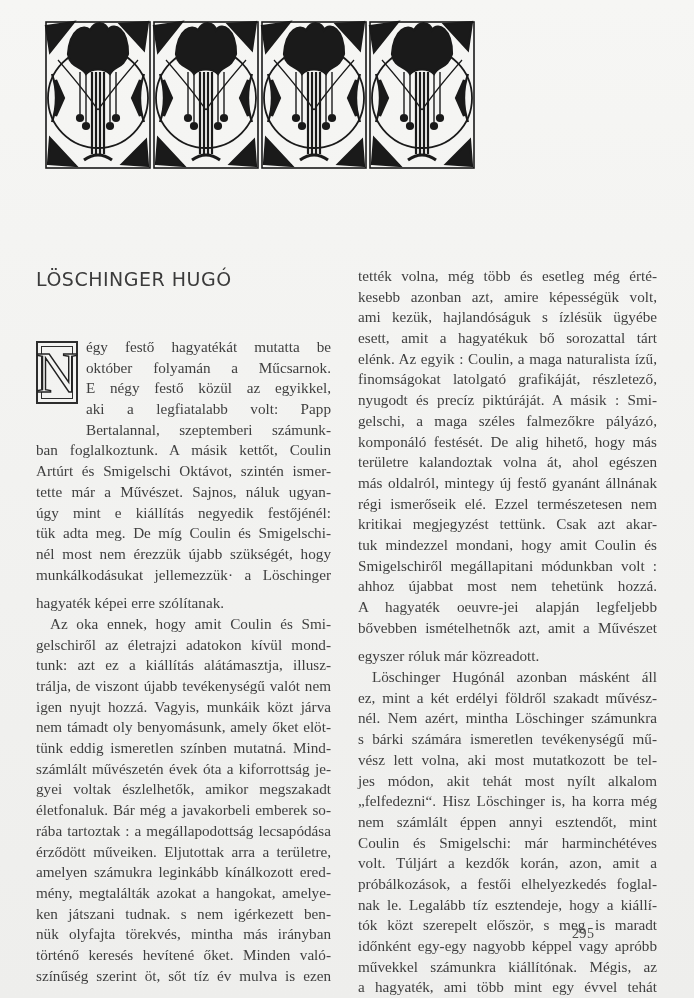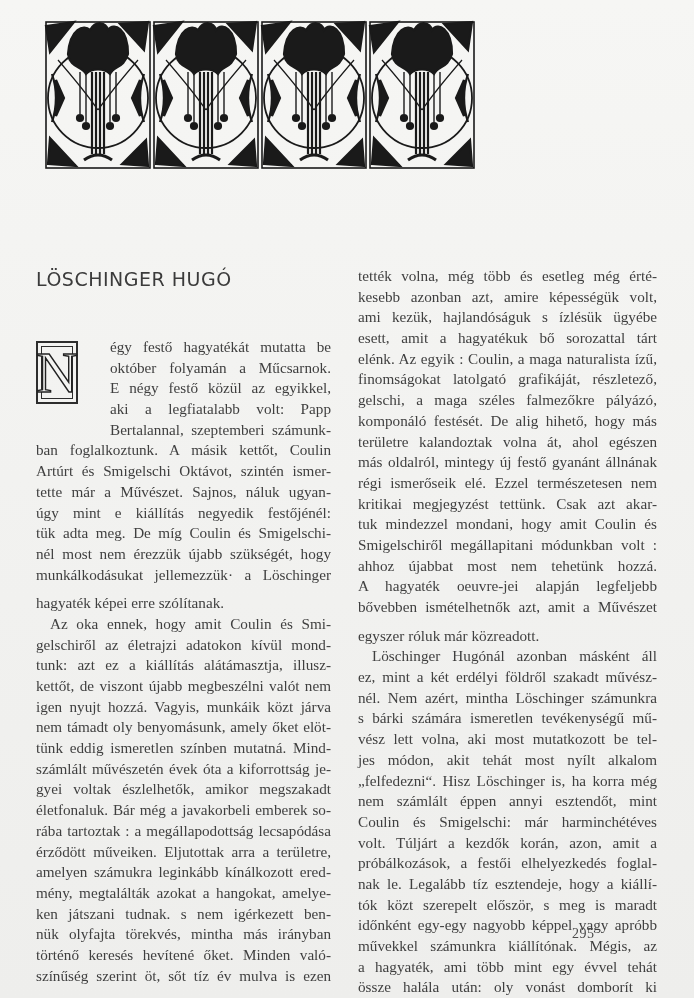--- a/index.html
+++ b/index.html
@@ -23,21 +23,21 @@
   }
   .col {
     position: absolute; font-size: 15.2px; line-height: 20.7px; color: #3f3f3f;
     text-align: justify;
   }
   .col-left { left: 36px; top: 337px; width: 295px; }
   .col-right { left: 358px; top: 266px; width: 299px; }
   .line { display: block; white-space: nowrap; text-align: justify; text-align-last: justify; height: 20.7px; }
   .line.last { text-align-last: left; margin-top: 8px; }
   .line.indent { padding-left: 14px; }
-  .dropcap-line { padding-left: 74px; }
+  .dropcap-line { padding-left: 50px; }
   .dropcap {
     position: absolute; left: 0; top: 4px; width: 42px; height: 63px;
     border: 2px solid #2d2d2d; box-sizing: border-box;
   }
   .dropcap-inner {
     position: absolute; inset: 3px; border: 1px solid #2d2d2d;
     display: flex; align-items: center; justify-content: center;
     font-family: "Liberation Serif", serif; font-size: 58px; line-height: 1;
     color: #f4f4f2; -webkit-text-stroke: 1.4px #222;
   }
@@ -103,21 +103,21 @@
     <span class="line">Artúrt és Smigelschi Oktávot, szintén ismer-</span>
     <span class="line">tette már a Művészet. Sajnos, náluk ugyan-</span>
     <span class="line">úgy mint e kiállítás negyedik festőjénél:</span>
     <span class="line">tük adta meg. De míg Coulin és Smigelschi-</span>
     <span class="line">nél most nem érezzük újabb szükségét, hogy</span>
     <span class="line">munkálkodásukat jellemezzük· a Löschinger</span>
     <span class="line last">hagyaték képei erre szólítanak.</span>
     <span class="line indent">Az oka ennek, hogy amit Coulin és Smi-</span>
     <span class="line">gelschiről az életrajzi adatokon kívül mond-</span>
     <span class="line">tunk: azt ez a kiállítás alátámasztja, illusz-</span>
-    <span class="line">kettőt, de viszont újabb megbeszélni valót nem</span>
+    <span class="line">trálja, de viszont újabb tevékenységű valót nem</span>
     <span class="line">igen nyujt hozzá. Vagyis, munkáik közt járva</span>
     <span class="line">nem támadt oly benyomásunk, amely őket elöt-</span>
     <span class="line">tünk eddig ismeretlen színben mutatná. Mind-</span>
     <span class="line">számlált művészetén évek óta a kiforrottság je-</span>
     <span class="line">gyei voltak észlelhetők, amikor megszakadt</span>
     <span class="line">életfonaluk. Bár még a javakorbeli emberek so-</span>
     <span class="line">rába tartoztak : a megállapodottság lecsapódása</span>
     <span class="line">érződött műveiken. Eljutottak arra a területre,</span>
     <span class="line">amelyen számukra leginkább kínálkozott ered-</span>
     <span class="line">mény, megtalálták azokat a hangokat, amelye-</span>
@@ -128,20 +128,21 @@
 
   </div>
 
   <div class="col col-right">
     <span class="line">tették volna, még több és esetleg még érté-</span>
     <span class="line">kesebb azonban azt, amire képességük volt,</span>
     <span class="line">ami kezük, hajlandóságuk s ízlésük ügyébe</span>
     <span class="line">esett, amit a hagyatékuk bő sorozattal tárt</span>
     <span class="line">elénk. Az egyik : Coulin, a maga naturalista ízű,</span>
     <span class="line">finomságokat latolgató grafikáját, részletező,</span>
+    <span class="line">nyugodt és precíz piktúráját. A másik : Smi-</span>
     <span class="line">gelschi, a maga széles falmezőkre pályázó,</span>
     <span class="line">komponáló festését. De alig hihető, hogy más</span>
     <span class="line">területre kalandoztak volna át, ahol egészen</span>
     <span class="line">más oldalról, mintegy új festő gyanánt állnának</span>
     <span class="line">régi ismerőseik elé. Ezzel természetesen nem</span>
     <span class="line">kritikai megjegyzést tettünk. Csak azt akar-</span>
     <span class="line">tuk mindezzel mondani, hogy amit Coulin és</span>
     <span class="line">Smigelschiről megállapitani módunkban volt :</span>
     <span class="line">ahhoz újabbat most nem tehetünk hozzá.</span>
     <span class="line">A hagyaték oeuvre-jei alapján legfeljebb</span>

